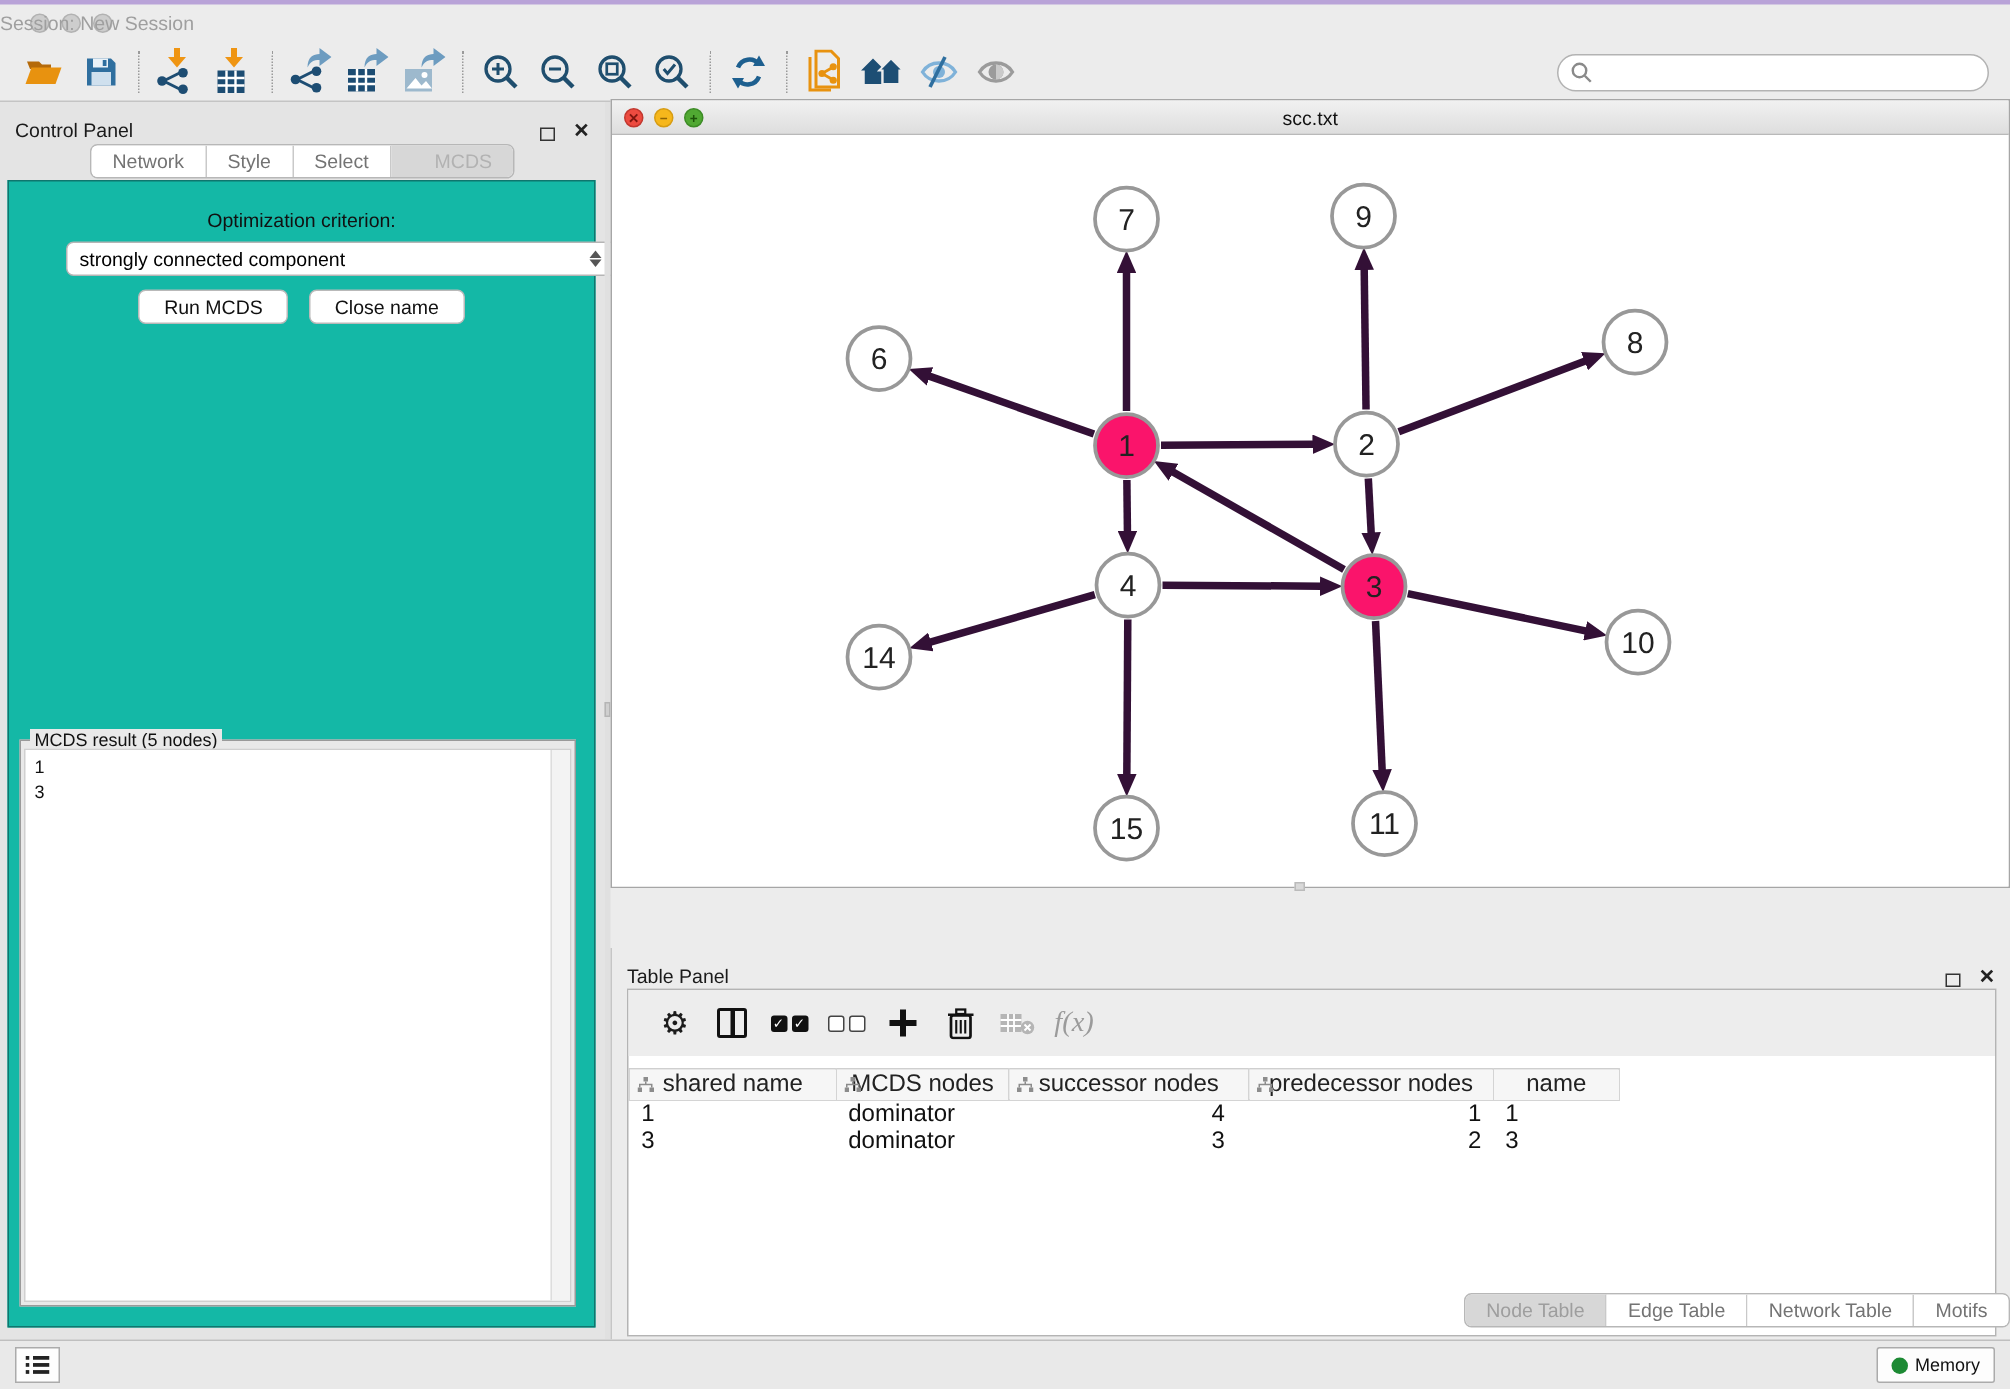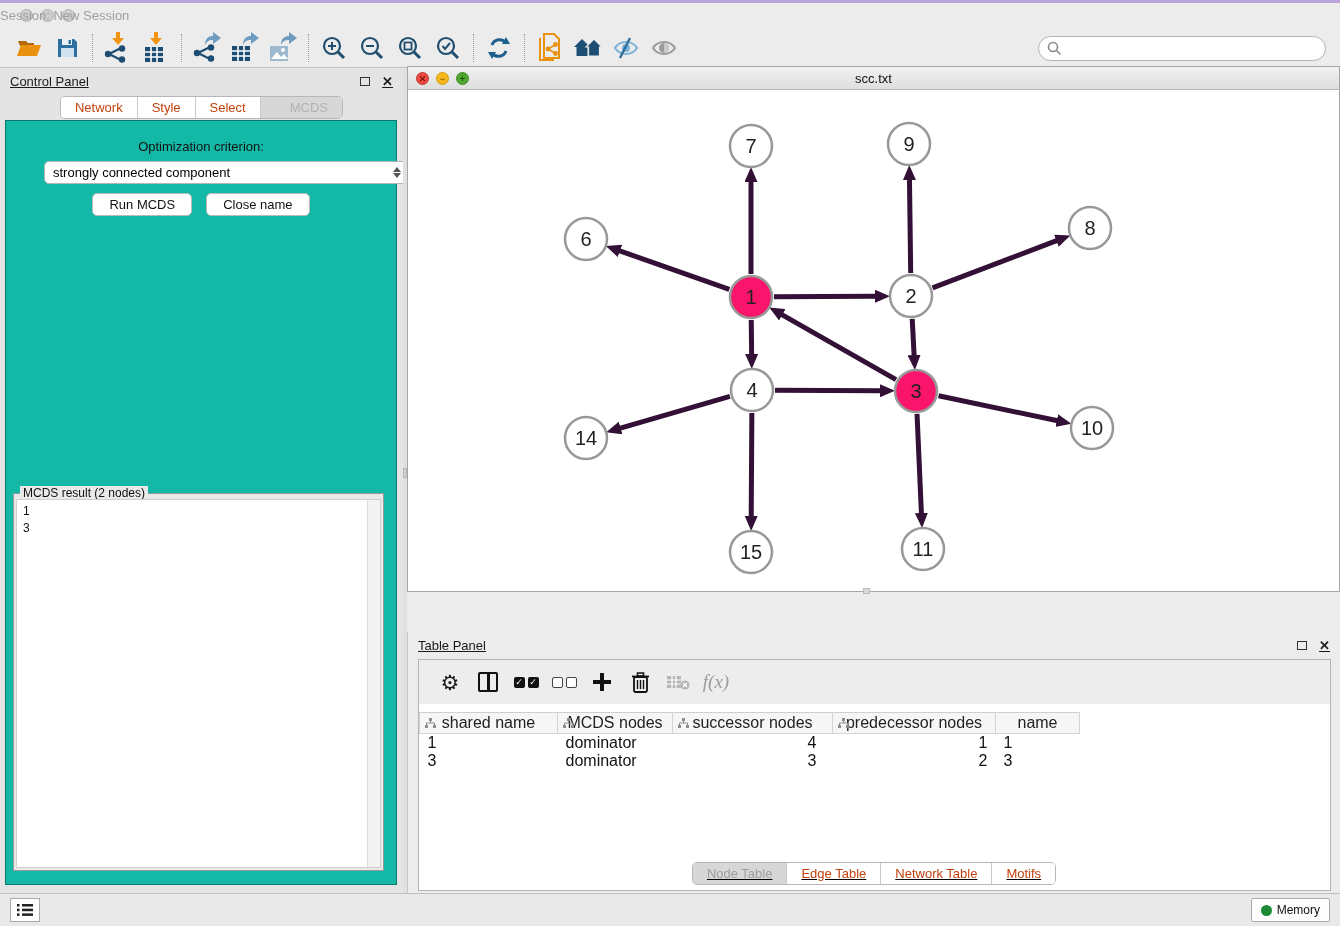--- a/index.html
+++ b/index.html
@@ -17,28 +17,28 @@
   
   .toolbar { position:absolute; top:29px; left:0; right:0; height:39px; background:#ececec; border-bottom:1px solid #c4c4c4; display:flex; align-items:center; padding-left:10px; }
   .tb-icon { width:38px; height:32px; display:flex; align-items:center; justify-content:center; }
   .tb-sep { width:1px; height:28px; border-left:1px dotted #9a9a9a; margin:0 6px; }
   .search-wrap { position:absolute; right:14px; top:7px; width:288px; height:25px; background:#fff; border:1px solid #b3b3b3; border-radius:13px; display:flex; align-items:center; padding-left:8px; }
   .search-wrap input { border:none; outline:none; flex:1; font-size:13px; background:transparent; height:20px; }
   .mag { stroke:#8a8a8a; fill:none; stroke-width:1.6; }
 
   
   .control-panel { position:absolute; left:0; top:68px; width:403px; bottom:33px; background:#e4e4e4; }
-  .panel-head { height:26px; display:flex; align-items:center; padding:0 10px; font-size:13px; color:#1a1a1a;text-decoration:underline; }
+  .panel-head { height:26px; display:flex; align-items:flex-end; padding:0 10px; font-size:13px; color:#1a1a1a; }
   .panel-head .spacer { flex:1; }
   .float-box { width:10px; height:9px; border:1.5px solid #333; margin-right:12px; cursor:pointer; }
   .close-x { font-size:13px; font-weight:bold; color:#222; cursor:pointer; }
 
   .cp-tabs { position:absolute; top:28px; left:0; right:0; display:flex; justify-content:center; z-index:2; }
   .tabgroup { display:flex; border:1px solid #b7b7b7; border-radius:5px; overflow:hidden; background:#fff; }
-  .tab { font-size:13px; padding:3px 14px; background:#fff; color:#c2410c; border-right:1px solid #c9c9c9; cursor:pointer; }
+  .tab { font-size:13px; padding:3px 14px; background:#fff; color:#737373; border-right:1px solid #c9c9c9; cursor:pointer; }
   .tab:last-child { border-right:none; }
   .tab.selected-disabled { background:#d7d7d7; color:#b2b2b2;padding-left:29px; }
   .tab.selected-gray { background:#d7d7d7; color:#9e9e9e; }
 
   .cp-body { position:absolute; top:52px; left:5px; right:6px; bottom:8px; background:#14b8a6; border:1px solid #0f766e; }
   .opt-label { position:absolute; top:18px; left:0; right:0; text-align:center; font-size:13px; color:#111; }
   .select-box { position:absolute; top:40px; left:38px; width:368px; height:23px; background:#fff; border:1px solid #b5b5b5; border-radius:5px; font-size:13px; display:flex; align-items:center; padding:0 8px; cursor:pointer; }
   .select-box .val { flex:1; }
   .stepper { display:flex; flex-direction:column; gap:1px; margin-right:2px; }
   .stepper i { width:0; height:0; border-left:4px solid transparent; border-right:4px solid transparent; display:block; }
@@ -82,21 +82,21 @@
   .fx { font-family:"Liberation Serif", serif; font-style:italic; font-size:19px; color:#9b9b9b; }
 
   table.node-table { border-collapse:collapse; margin-top:8px; table-layout:fixed; width:660px; font-size:16px; }
   .node-table th { background:#f6f6f6; border:1px solid #d4d4d4; border-top:1px solid #cfcfcf; height:21px; font-weight:normal; color:#222; position:relative; cursor:pointer; }
   .node-table th .th-inner { display:flex; align-items:center; justify-content:center; gap:6px; }
   .node-table th svg { position:absolute; left:5px; top:5px; }
   .node-table td { height:16px; padding:0 8px; color:#111; cursor:default; }
   .num-r { text-align:right; }
   .pad-r18 { padding-right:16px !important; }
 
-  .tp-tabs { position:absolute; left:0; right:0; bottom:8px; display:flex; justify-content:center;text-decoration:underline; }
+  .tp-tabs { position:absolute; left:0; right:0; bottom:8px; display:flex; justify-content:flex-end; }
 
   
   .statusbar { position:absolute; left:0; right:0; bottom:0; height:33px; background:#e9e9e9; border-top:1px solid #bfbfbf; }
   .list-btn { position:absolute; left:10px; top:4px; width:30px; height:24px; background:#fdfdfd; border:1px solid #ababab; display:flex; align-items:center; justify-content:center; cursor:pointer; }
   .mem-btn { position:absolute; right:10px; top:4px; height:24px; background:#fdfdfd; border:1px solid #ababab; border-radius:2px; display:flex; align-items:center; gap:5px; padding:0 9px; font-size:12px; color:#111; cursor:pointer; }
   .mem-dot { width:11px; height:11px; border-radius:50%; background:#1d8a34; }
 
   .icon-stack { position:relative; width:32px; height:32px; }
   .icon-stack svg { position:absolute; }
 </style>
@@ -294,21 +294,21 @@
       <span class="stepper">
           <i class="up"></i>
           <i class="dn"></i>
         </span>
     </div>
     <div class="btn-row">
       <button class="btn">Run MCDS</button>
       <button class="btn">Close name</button>
     </div>
     <div class="fieldset">
-      <span class="legend">MCDS result (2 nodes)</span>
+      <span class="legend">MCDS result (5 nodes)</span>
       <div class="result-area">
         <div>1</div>
         <div>3</div>
         <div class="result-scroll"></div>
       </div>
     </div>
   </div>
 </div>
 
 <div class="v-split">

